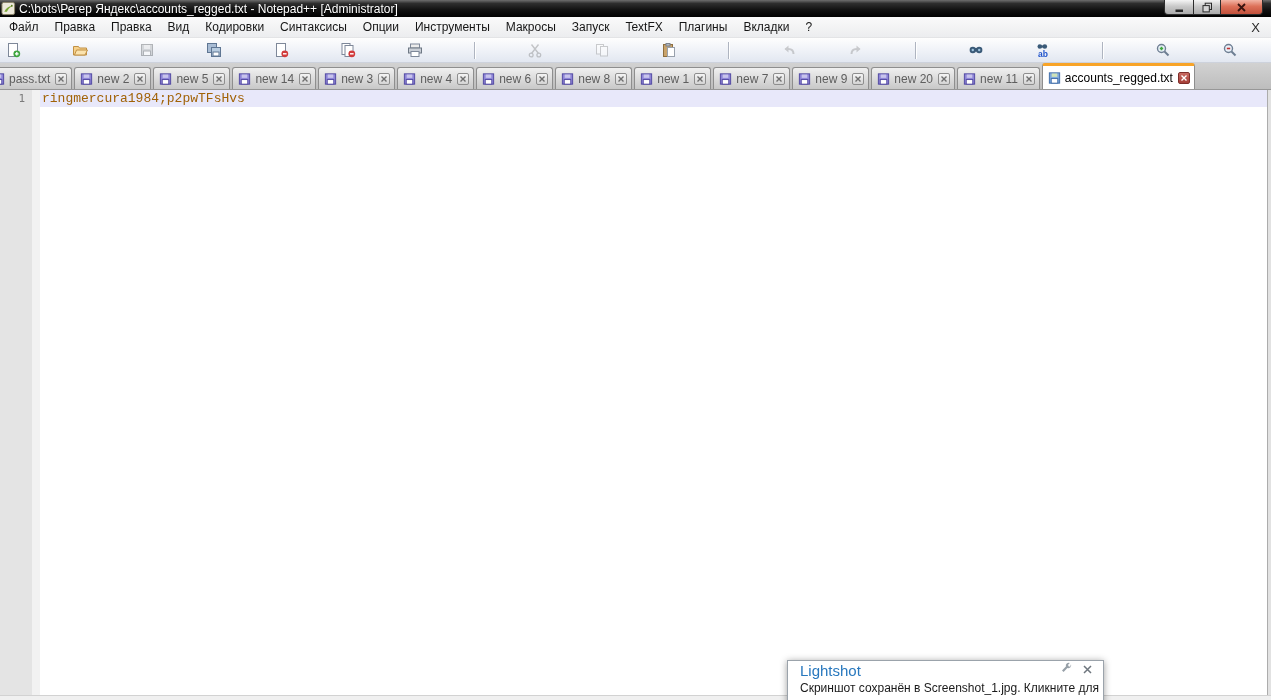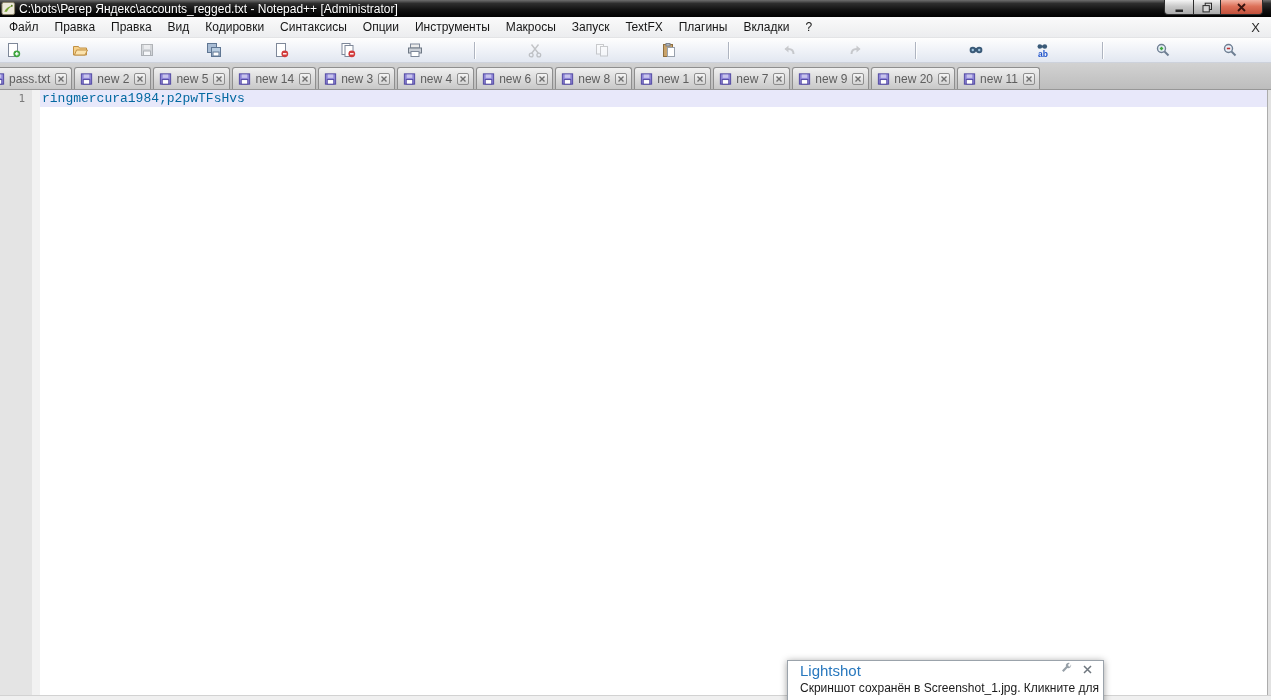--- a/index.html
+++ b/index.html
@@ -51,21 +51,21 @@
   
   .editor{position:absolute;top:90px;left:0;right:0;bottom:0;background:#fff;}
   .gutter-num{position:absolute;left:0;top:0;bottom:5px;width:32px;background:#E4E4E4;}
   .gutter-fold{position:absolute;left:32px;top:0;bottom:5px;width:8px;background:#F2F2F2;}
   .codelines{position:absolute;left:0;top:0;right:0;}
   .codeline{display:flex;height:17px;position:relative;}
   .lnum{width:32px;padding-right:7px;text-align:right;color:#7B7B7B;font-size:11px;line-height:17px;
     font-family:"DejaVu Sans Mono","Liberation Mono",monospace;flex:0 0 auto;}
   .lfold{width:8px;flex:0 0 auto;}
   .ltext{flex:1;font-family:"Liberation Mono","DejaVu Sans Mono",monospace;font-size:13px;line-height:17px;
-    color:#0369a1;padding-left:2px;background:#E8E8FA;margin-right:4px;white-space:pre;}
+    color:#a16207;padding-left:2px;background:#E8E8FA;margin-right:4px;white-space:pre;}
   .win-right{position:absolute;right:0;top:0;bottom:0;width:4px;background:#E2E2E2;border-left:1px solid #ACACAC;}
   .win-bottom{position:absolute;left:0;right:0;bottom:0;height:5px;background:#F0F0F0;border-top:1px solid #D2D2D2;}
 
   
   .lspopup{position:absolute;left:787px;top:660px;width:317px;height:58px;background:#fff;
     border:1px solid #9BA3AB;box-shadow:0 1px 7px rgba(0,0,0,.38);z-index:10;}
   .ls-header{display:flex;align-items:center;padding:0 10px 1px 12px;}
   .ls-title{font-size:15px;color:#2878BE;}
   .ls-actions{margin-left:auto;display:flex;gap:9px;align-items:center;}
   .ls-msg{padding:1px 12px;font-size:12px;color:#1A1A1A;white-space:nowrap;}
@@ -588,20 +588,35 @@
           <rect x="4.5" y="8.6" width="7" height="4.9" fill="#fff" stroke="#4F46A0"></rect>
         </svg>
       </span>
       <span>new 11</span>
       <span class="tclose">
         <svg width="8" height="8" viewBox="0 0 8 8">
           <path d="M1.5 1.5l5 5M6.5 1.5l-5 5" stroke="#6E6E6E" stroke-width="1.4"></path>
         </svg>
       </span>
     </div>
+    <div class="tab active">
+      <span style="width: 15px; height: 15px; display: flex; align-items: center;">
+        <svg width="16" height="16" viewBox="0 0 16 16">
+          <rect x="2.5" y="2.5" width="11" height="11" fill="#7FA8DC" stroke="#3E6CA8"></rect>
+          <rect x="5" y="3.2" width="6" height="3.6" fill="#CFE3B8"></rect>
+          <rect x="4.5" y="8.6" width="7" height="4.9" fill="#fff" stroke="#3E6CA8"></rect>
+        </svg>
+      </span>
+      <span>accounts_regged.txt</span>
+      <span class="tclose">
+        <svg width="8" height="8" viewBox="0 0 8 8">
+          <path d="M1.5 1.5l5 5M6.5 1.5l-5 5" stroke="#fff" stroke-width="1.4"></path>
+        </svg>
+      </span>
+    </div>
   </div>
 
 <div class="editor">
   <div class="gutter-num"></div>
   <div class="gutter-fold"></div>
   <div class="codelines" id="codelines">
       <div class="codeline">
         <span class="lnum">1</span>
         <span class="lfold"></span>
         <span class="ltext">ringmercura1984;p2pwTFsHvs</span>

